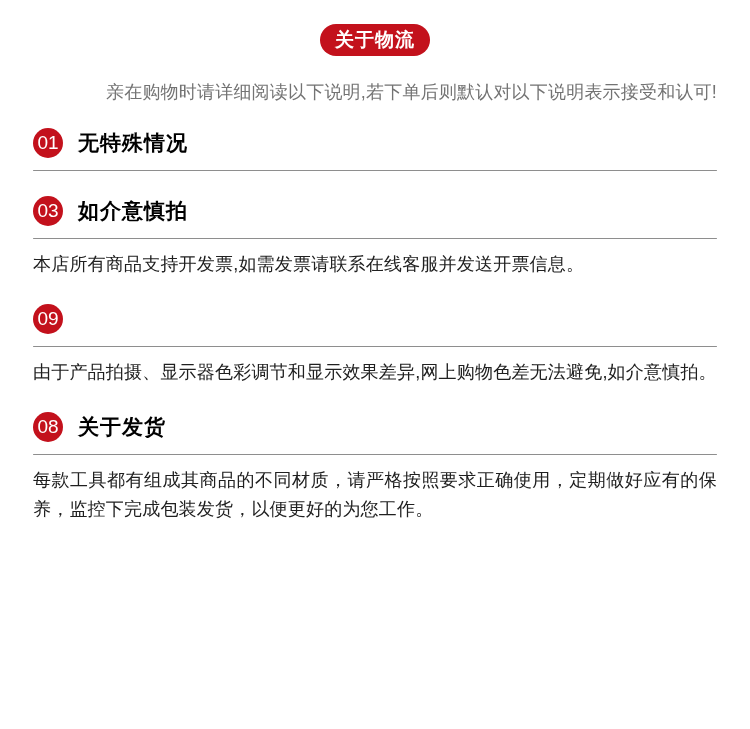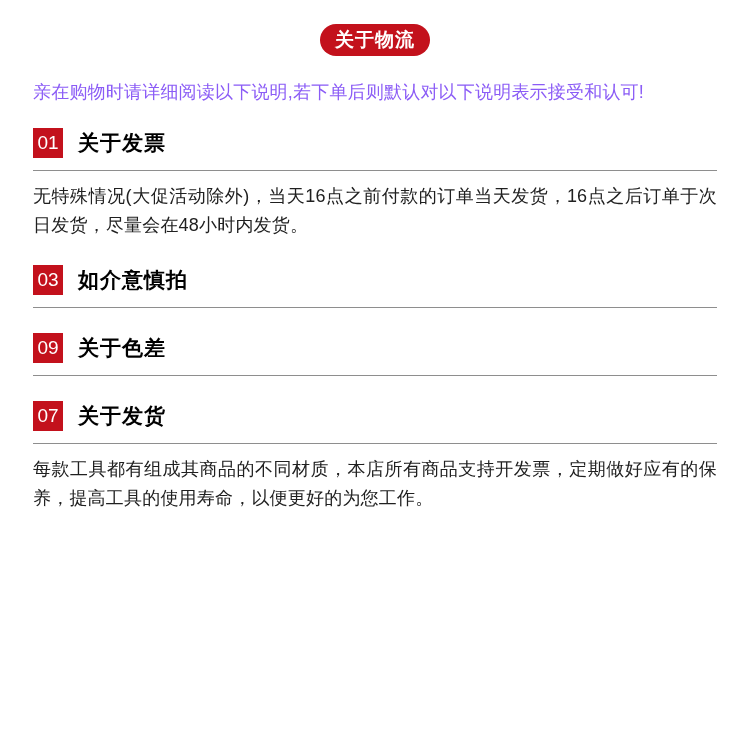--- a/index.html
+++ b/index.html
@@ -1,15 +1,15 @@
 <!DOCTYPE html>
 <html style="--accent: #c3111c;"><head>
 <meta charset="utf-8">
 <style>
-  * { box-sizing: border-box; }
+  * { box-sizing: border-box; border-radius: 20px; }
   html, body {
     margin: 0;
     padding: 0;
     background: #ffffff;
     font-family: "Liberation Sans", "DejaVu Sans", sans-serif;
   }
   .page {
     position: relative;
     width: 750px;
     height: 729px;
@@ -28,24 +28,24 @@
     font-size: 19px;
     font-weight: bold;
     line-height: 1;
     padding: 6px 15px 7px;
     border-radius: 16px;
     letter-spacing: 1px;
     text-align: center;
   }
   .intro {
     margin: 25px 0 16px;
-    text-align: left;
+    text-align: right;
     font-size: 18px;
     line-height: 22px;
-    color: #8b5cf6;
+    color: #737373;
     letter-spacing: 0.2px;
   }
   .sec {
     margin-top: 25px;
   }
   .sec-head {
     display: flex;
     align-items: center;
     height: 30px;
   }
@@ -87,46 +87,46 @@
 <div class="page">
   <div class="inner">
 
     <div class="pill">关于物流</div>
 
     <p class="intro">亲在购物时请详细阅读以下说明,若下单后则默认对以下说明表示接受和认可!</p>
 
     <section class="sec">
       <div class="sec-head">
         <span class="num">01</span>
-        <h2 class="sec-title">关于发票</h2>
+        <h2 class="sec-title">无特殊情况</h2>
       </div>
       <div class="rule"></div>
-      <p class="sec-body">无特殊情况(大促活动除外)，当天16点之前付款的订单当天发货，16点之后订单于次日发货，尽量会在48小时内发货。</p>
     </section>
 
     <section class="sec">
       <div class="sec-head">
         <span class="num">03</span>
         <h2 class="sec-title">如介意慎拍</h2>
       </div>
       <div class="rule"></div>
+      <p class="sec-body">本店所有商品支持开发票,如需发票请联系在线客服并发送开票信息。</p>
     </section>
 
     <section class="sec">
       <div class="sec-head">
         <span class="num">09</span>
-        <h2 class="sec-title">关于色差</h2>
       </div>
       <div class="rule"></div>
+      <p class="sec-body">由于产品拍摄、显示器色彩调节和显示效果差异,网上购物色差无法避免,如介意慎拍。</p>
     </section>
 
 
     <section class="sec">
       <div class="sec-head">
-        <span class="num">07</span>
+        <span class="num">08</span>
         <h2 class="sec-title">关于发货</h2>
       </div>
       <div class="rule"></div>
-      <p class="sec-body">每款工具都有组成其商品的不同材质，本店所有商品支持开发票，定期做好应有的保养，提高工具的使用寿命，以便更好的为您工作。</p>
+      <p class="sec-body">每款工具都有组成其商品的不同材质，请严格按照要求正确使用，定期做好应有的保养，监控下完成包装发货，以便更好的为您工作。</p>
     </section>
 
   </div>
 </div>
 
 </body></html>

